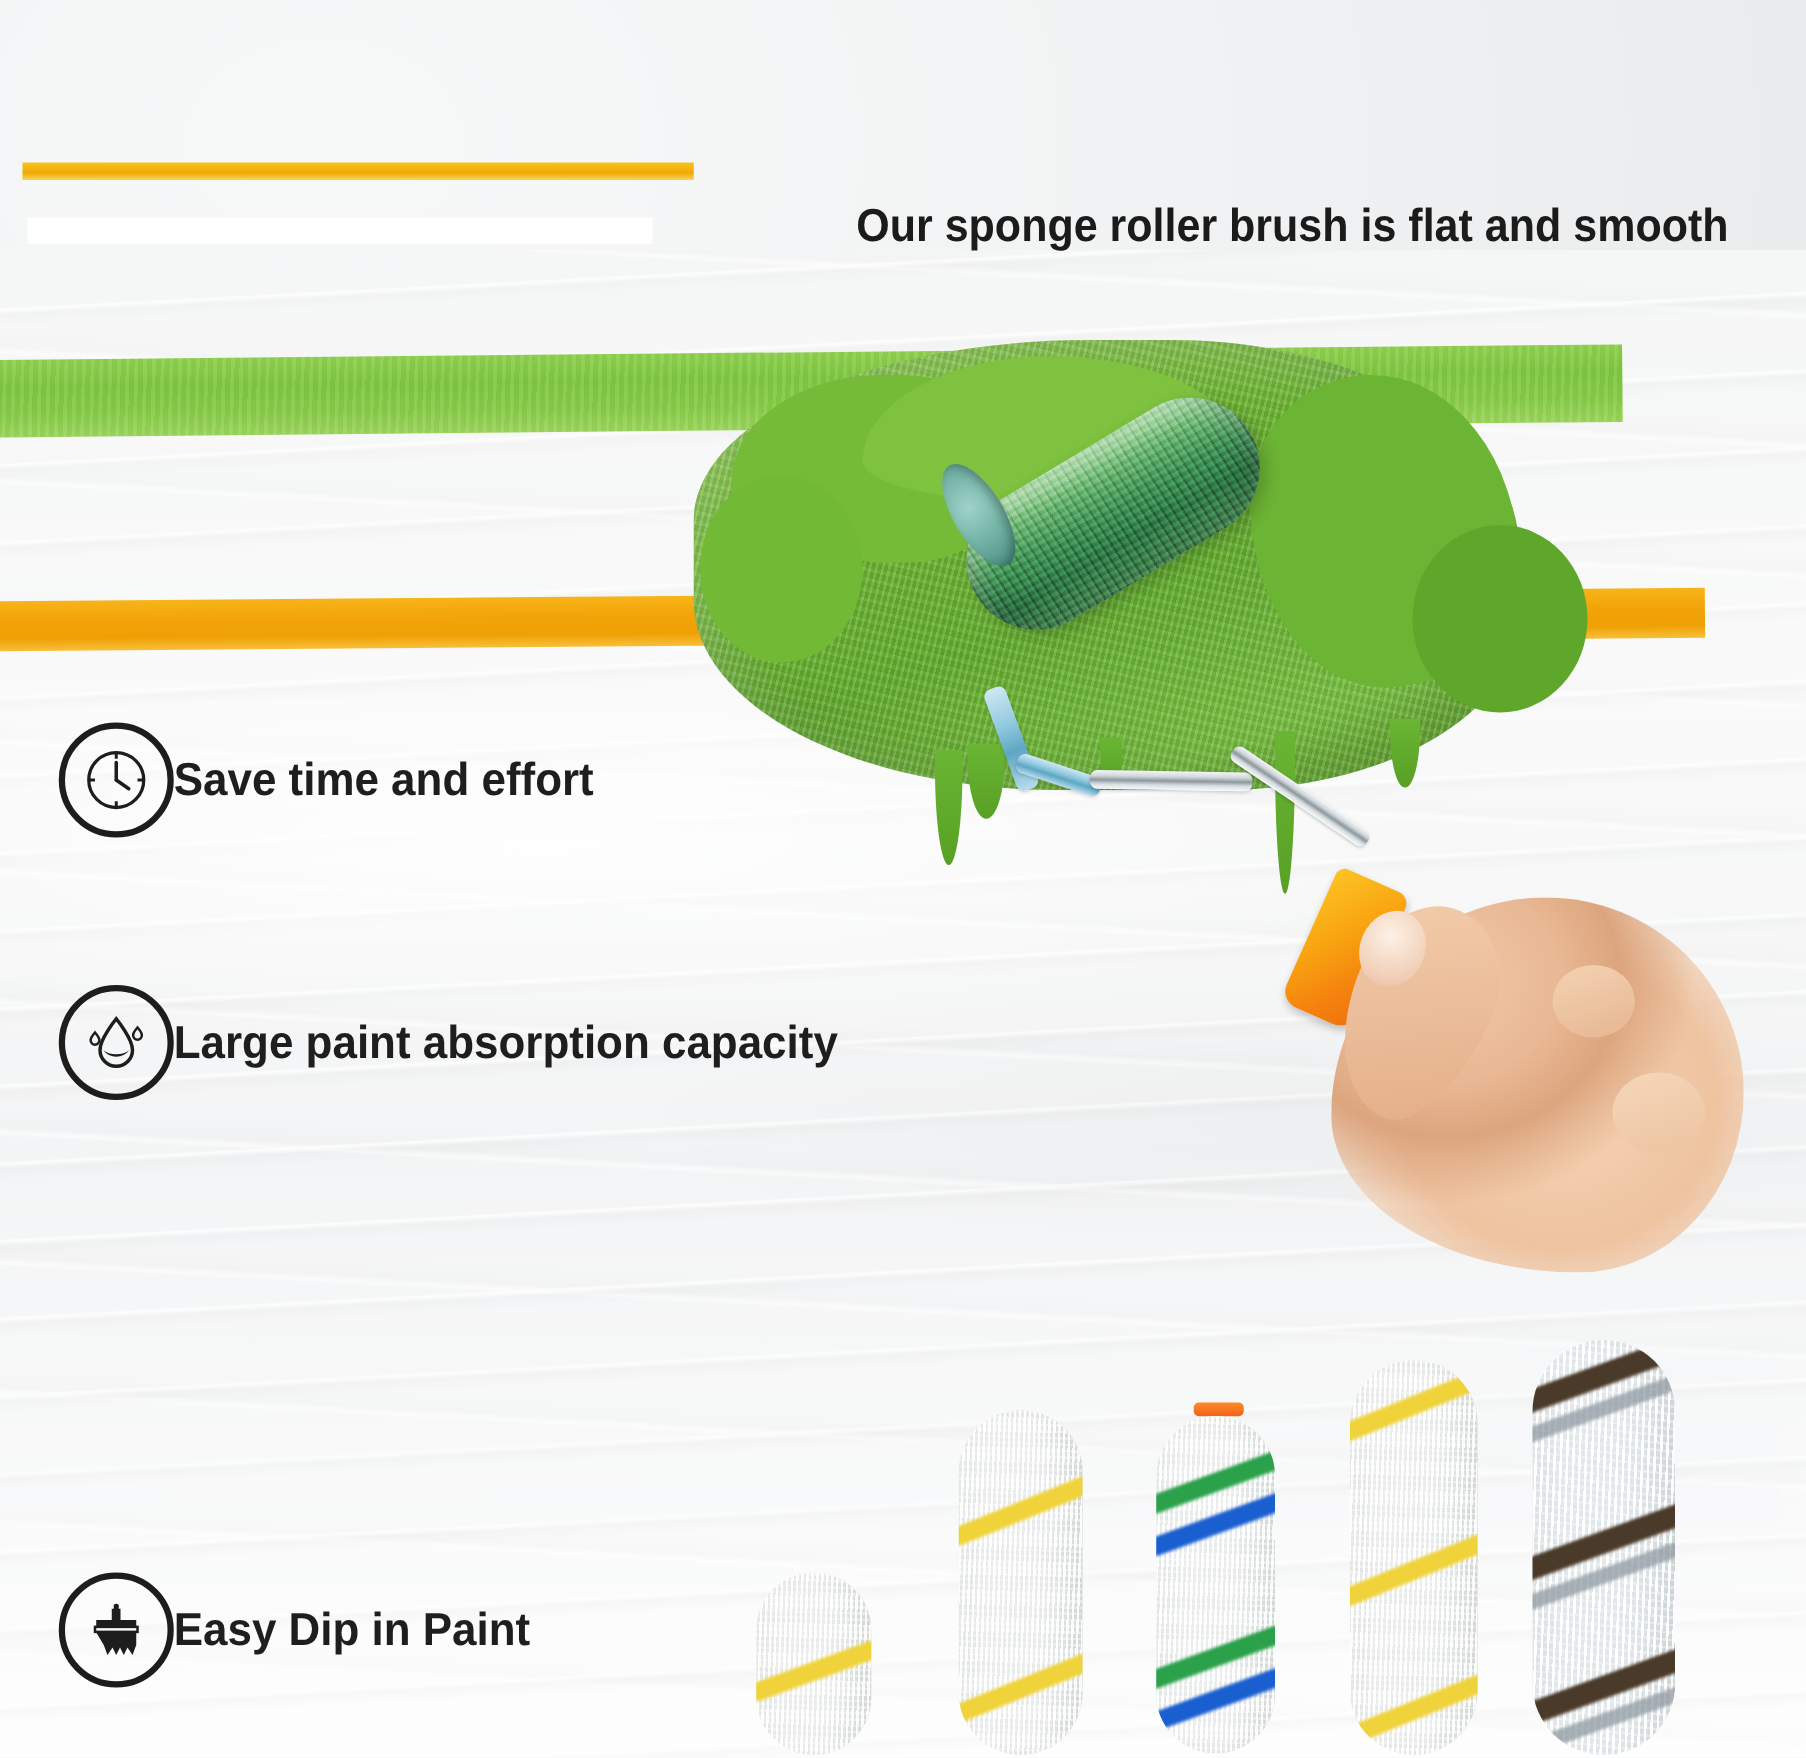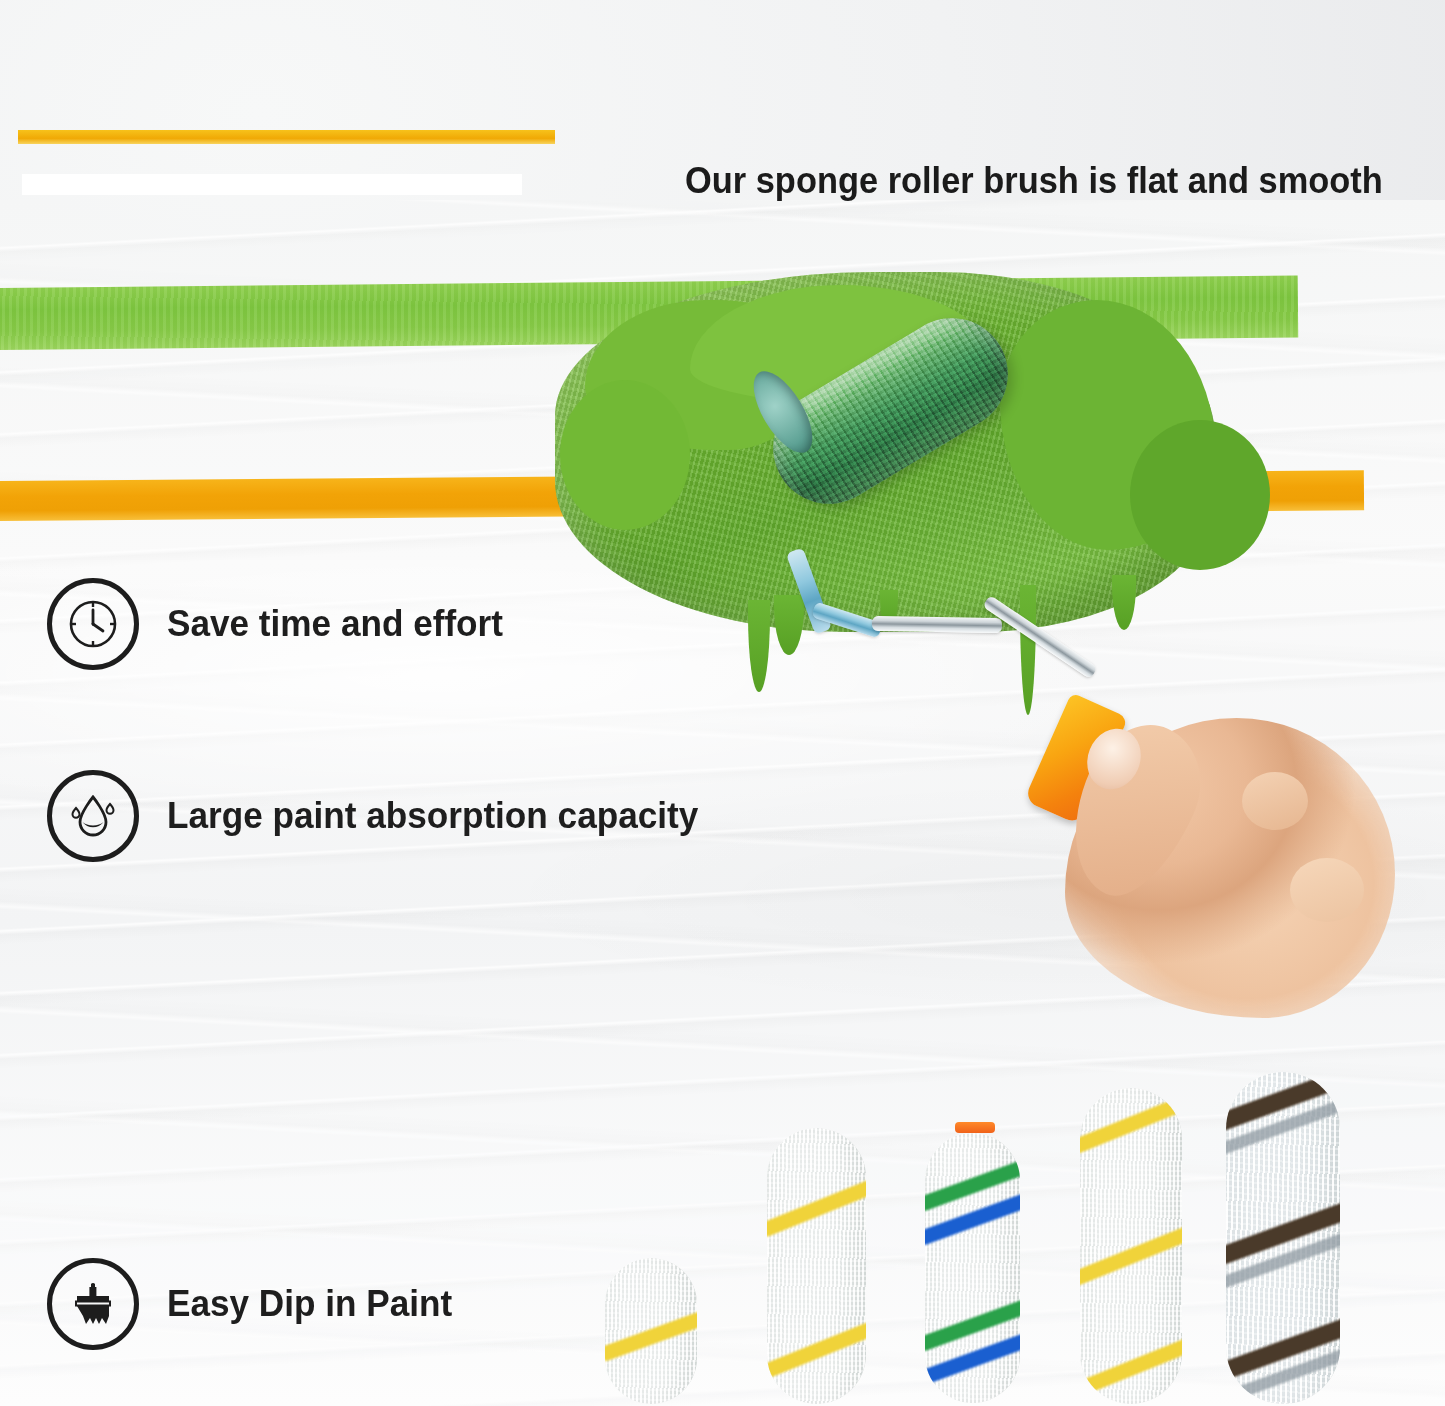--- a/index.html
+++ b/index.html
@@ -142,21 +142,21 @@
     background:
       radial-gradient(60% 60% at 28% 22%, #f2c9a8 0%, #e9b894 45%, #dca57e 70%, rgba(240,200,170,0) 100%),
       radial-gradient(70% 70% at 55% 55%, #f6d5b7 0%, #eec3a0 55%, rgba(245,210,180,0) 100%);
     border-radius:52% 48% 40% 60% / 58% 52% 48% 42%;
     filter:blur(.4px);
   }
   .finger{position:absolute;border-radius:50%;}
   .nail{position:absolute;border-radius:50%;background:radial-gradient(circle at 40% 35%,#fdf1e6,#f0cdb4 70%,#e2b394);}
 
   
-  .feature{position:absolute;display:flex;align-items:center;gap:28px;}
+  .feature{position:absolute;display:flex;align-items:center;}
   .f-ico{
     width:92px;height:92px;border-radius:50%;
     border:5px solid #1d1d1d;
     display:flex;align-items:center;justify-content:center;
     box-sizing:border-box;flex:0 0 auto;background:transparent;
   }
   .f-label{font-size:37px;font-weight:bold;color:#1e1e1e;white-space:nowrap;
     transform:scaleX(.95);transform-origin:left center;}
 
   
@@ -227,21 +227,21 @@
         <line x1="28" y1="28" x2="38" y2="35" stroke="#1d1d1d" stroke-width="2.8" stroke-linecap="round"></line>
         <line x1="28" y1="6.5" x2="28" y2="11" stroke="#1d1d1d" stroke-width="2.4"></line>
         <line x1="28" y1="45" x2="28" y2="49.5" stroke="#1d1d1d" stroke-width="2.4"></line>
         <line x1="6.5" y1="28" x2="11" y2="28" stroke="#1d1d1d" stroke-width="2.4"></line>
         <line x1="45" y1="28" x2="49.5" y2="28" stroke="#1d1d1d" stroke-width="2.4"></line>
       </svg>
     </div>
     <div class="f-label">Save time and effort</div>
   </div>
 
-  <div class="feature" style="left:47px;top:770px;justify-content:space-between;">
+  <div class="feature" style="left:47px;top:788px;justify-content:space-between;">
     <div class="f-ico">
       <svg width="56" height="56" viewBox="0 0 56 56" aria-hidden="true">
         <path d="M28 9 C28 9 15 25 15 34 A13 13 0 0 0 41 34 C41 25 28 9 28 9 Z" fill="none" stroke="#1d1d1d" stroke-width="2.8"></path>
         <path d="M17.5 34 A13 13 0 0 0 38.5 34 C34 38.5 22 38.5 17.5 34 Z" fill="#1d1d1d"></path>
         <path d="M11 20 C11 20 7.5 24 7.5 26.2 A3.5 3.5 0 0 0 14.5 26.2 C14.5 24 11 20 11 20 Z" fill="none" stroke="#1d1d1d" stroke-width="2"></path>
         <path d="M45 16 C45 16 41.5 20 41.5 22.2 A3.5 3.5 0 0 0 48.5 22.2 C48.5 20 45 16 45 16 Z" fill="none" stroke="#1d1d1d" stroke-width="2"></path>
       </svg>
     </div>
     <div class="f-label">Large paint absorption capacity</div>
   </div>

